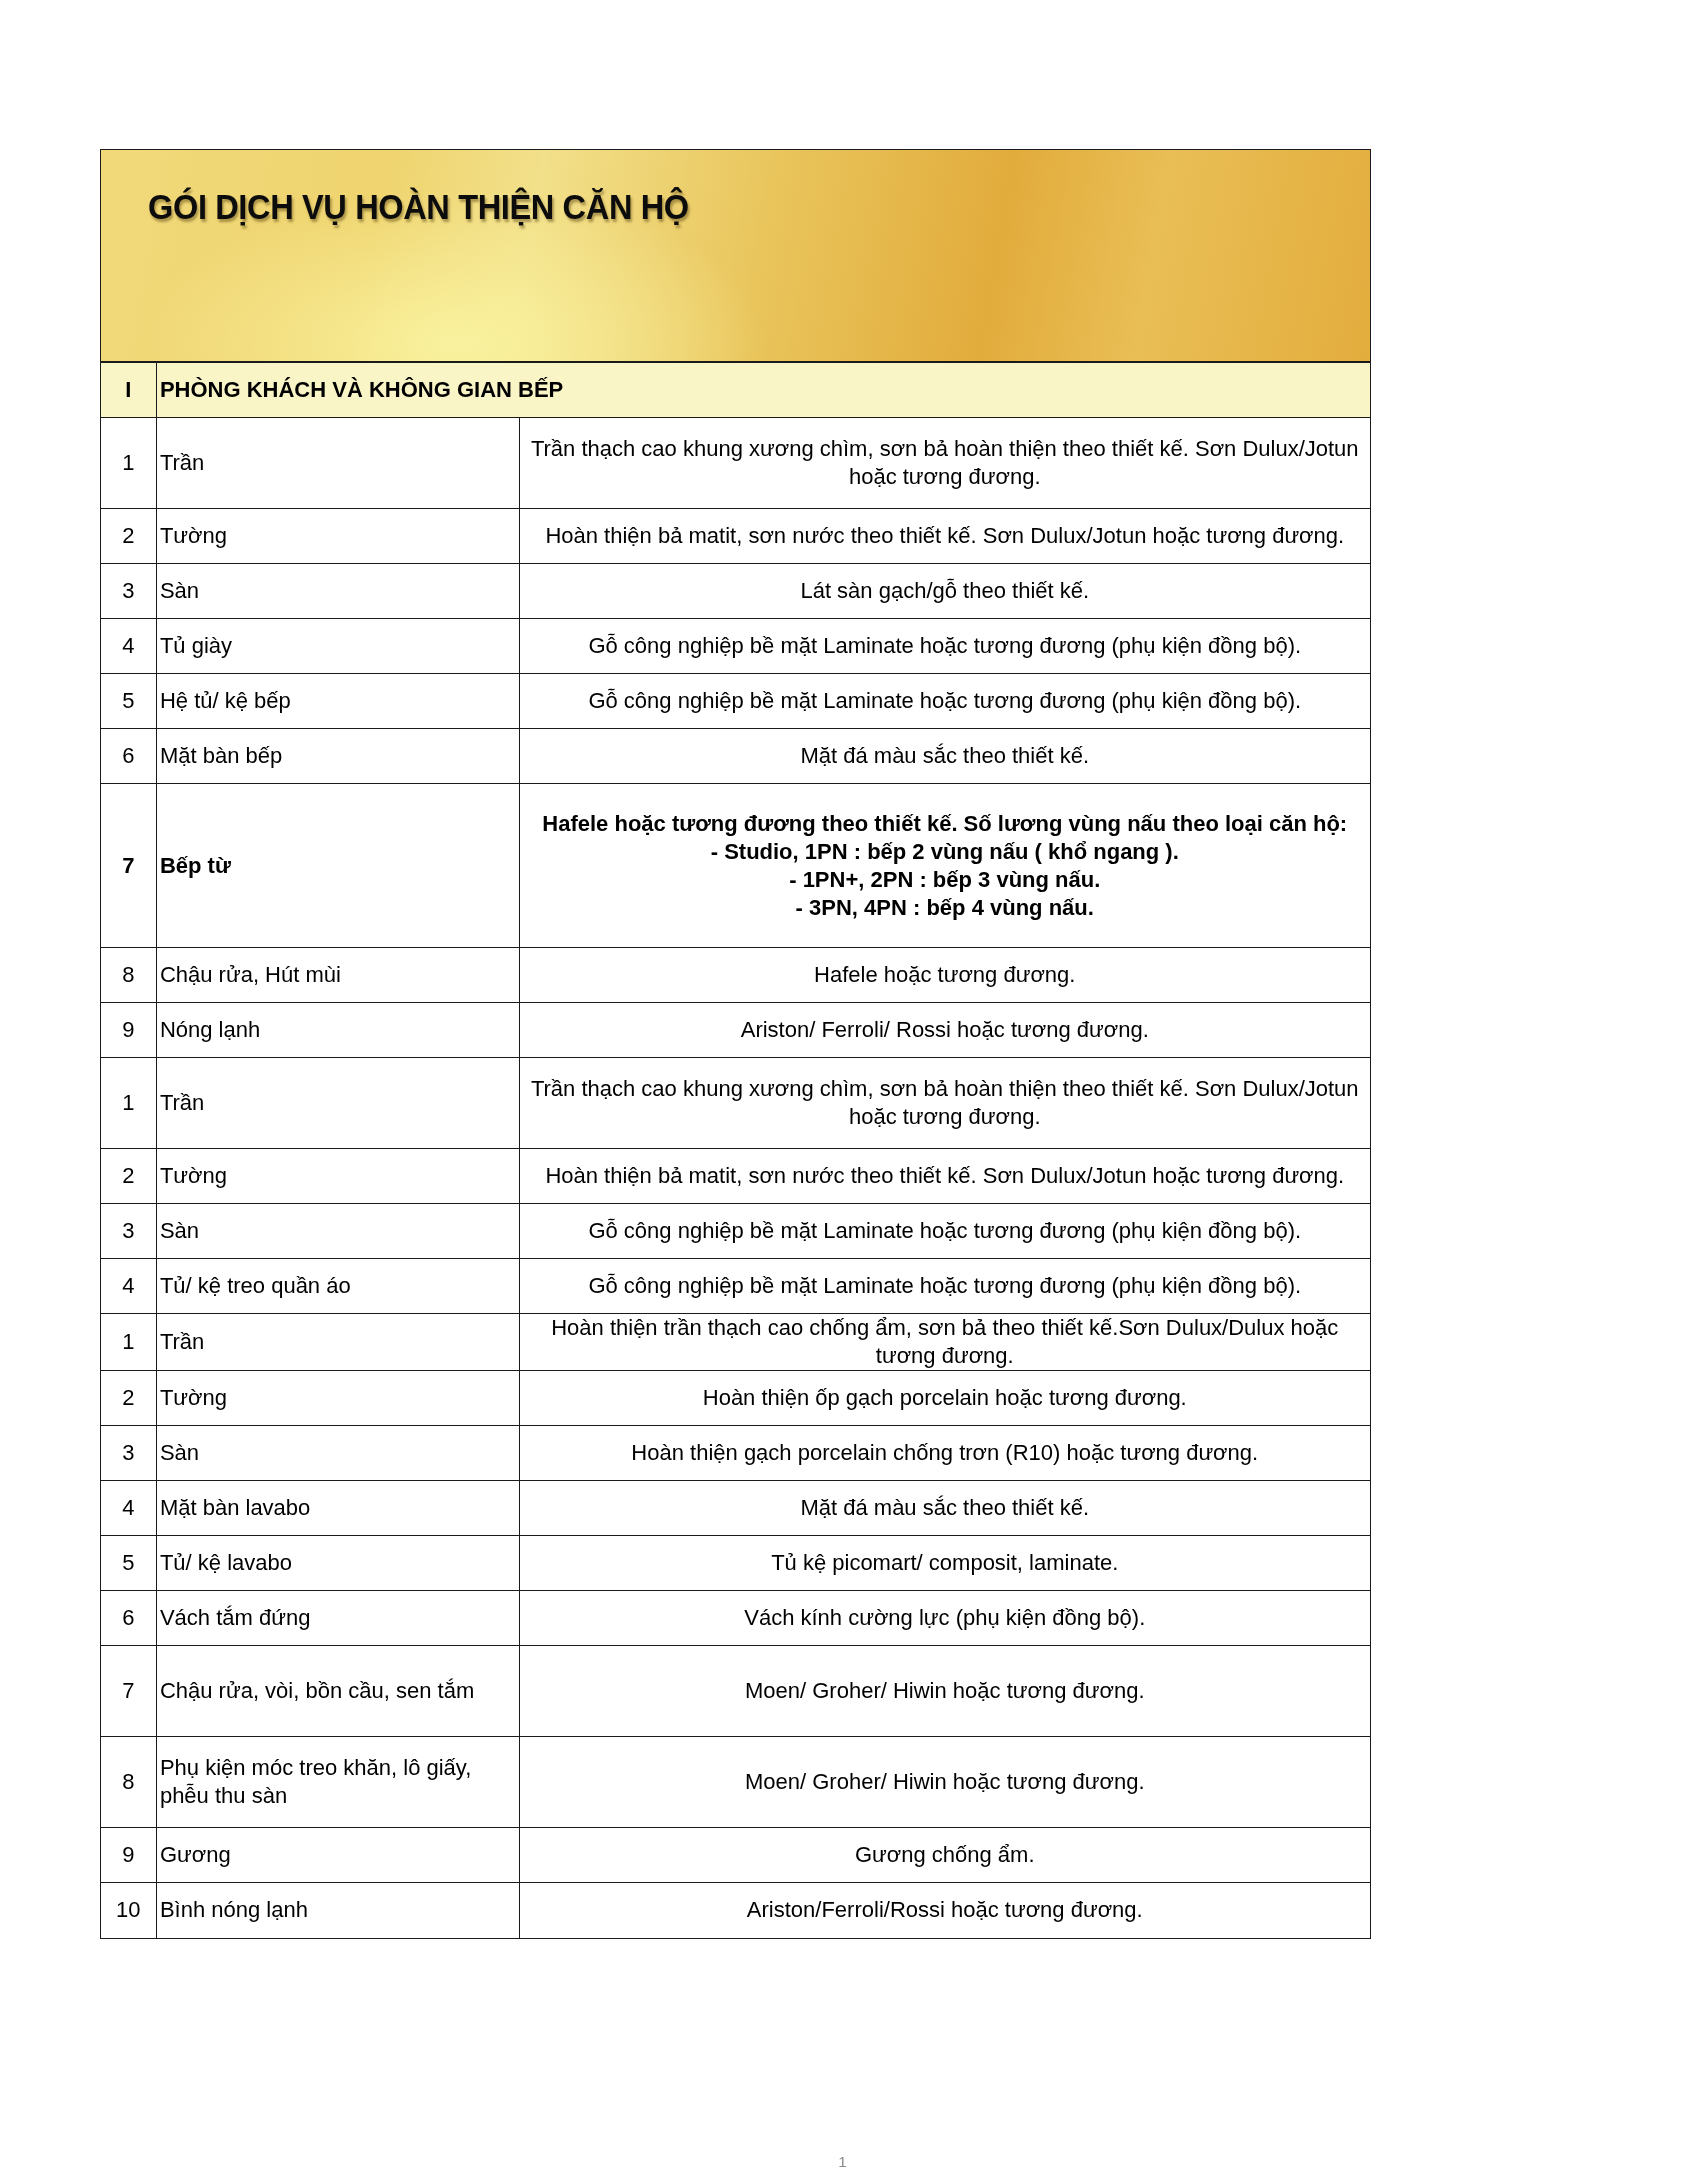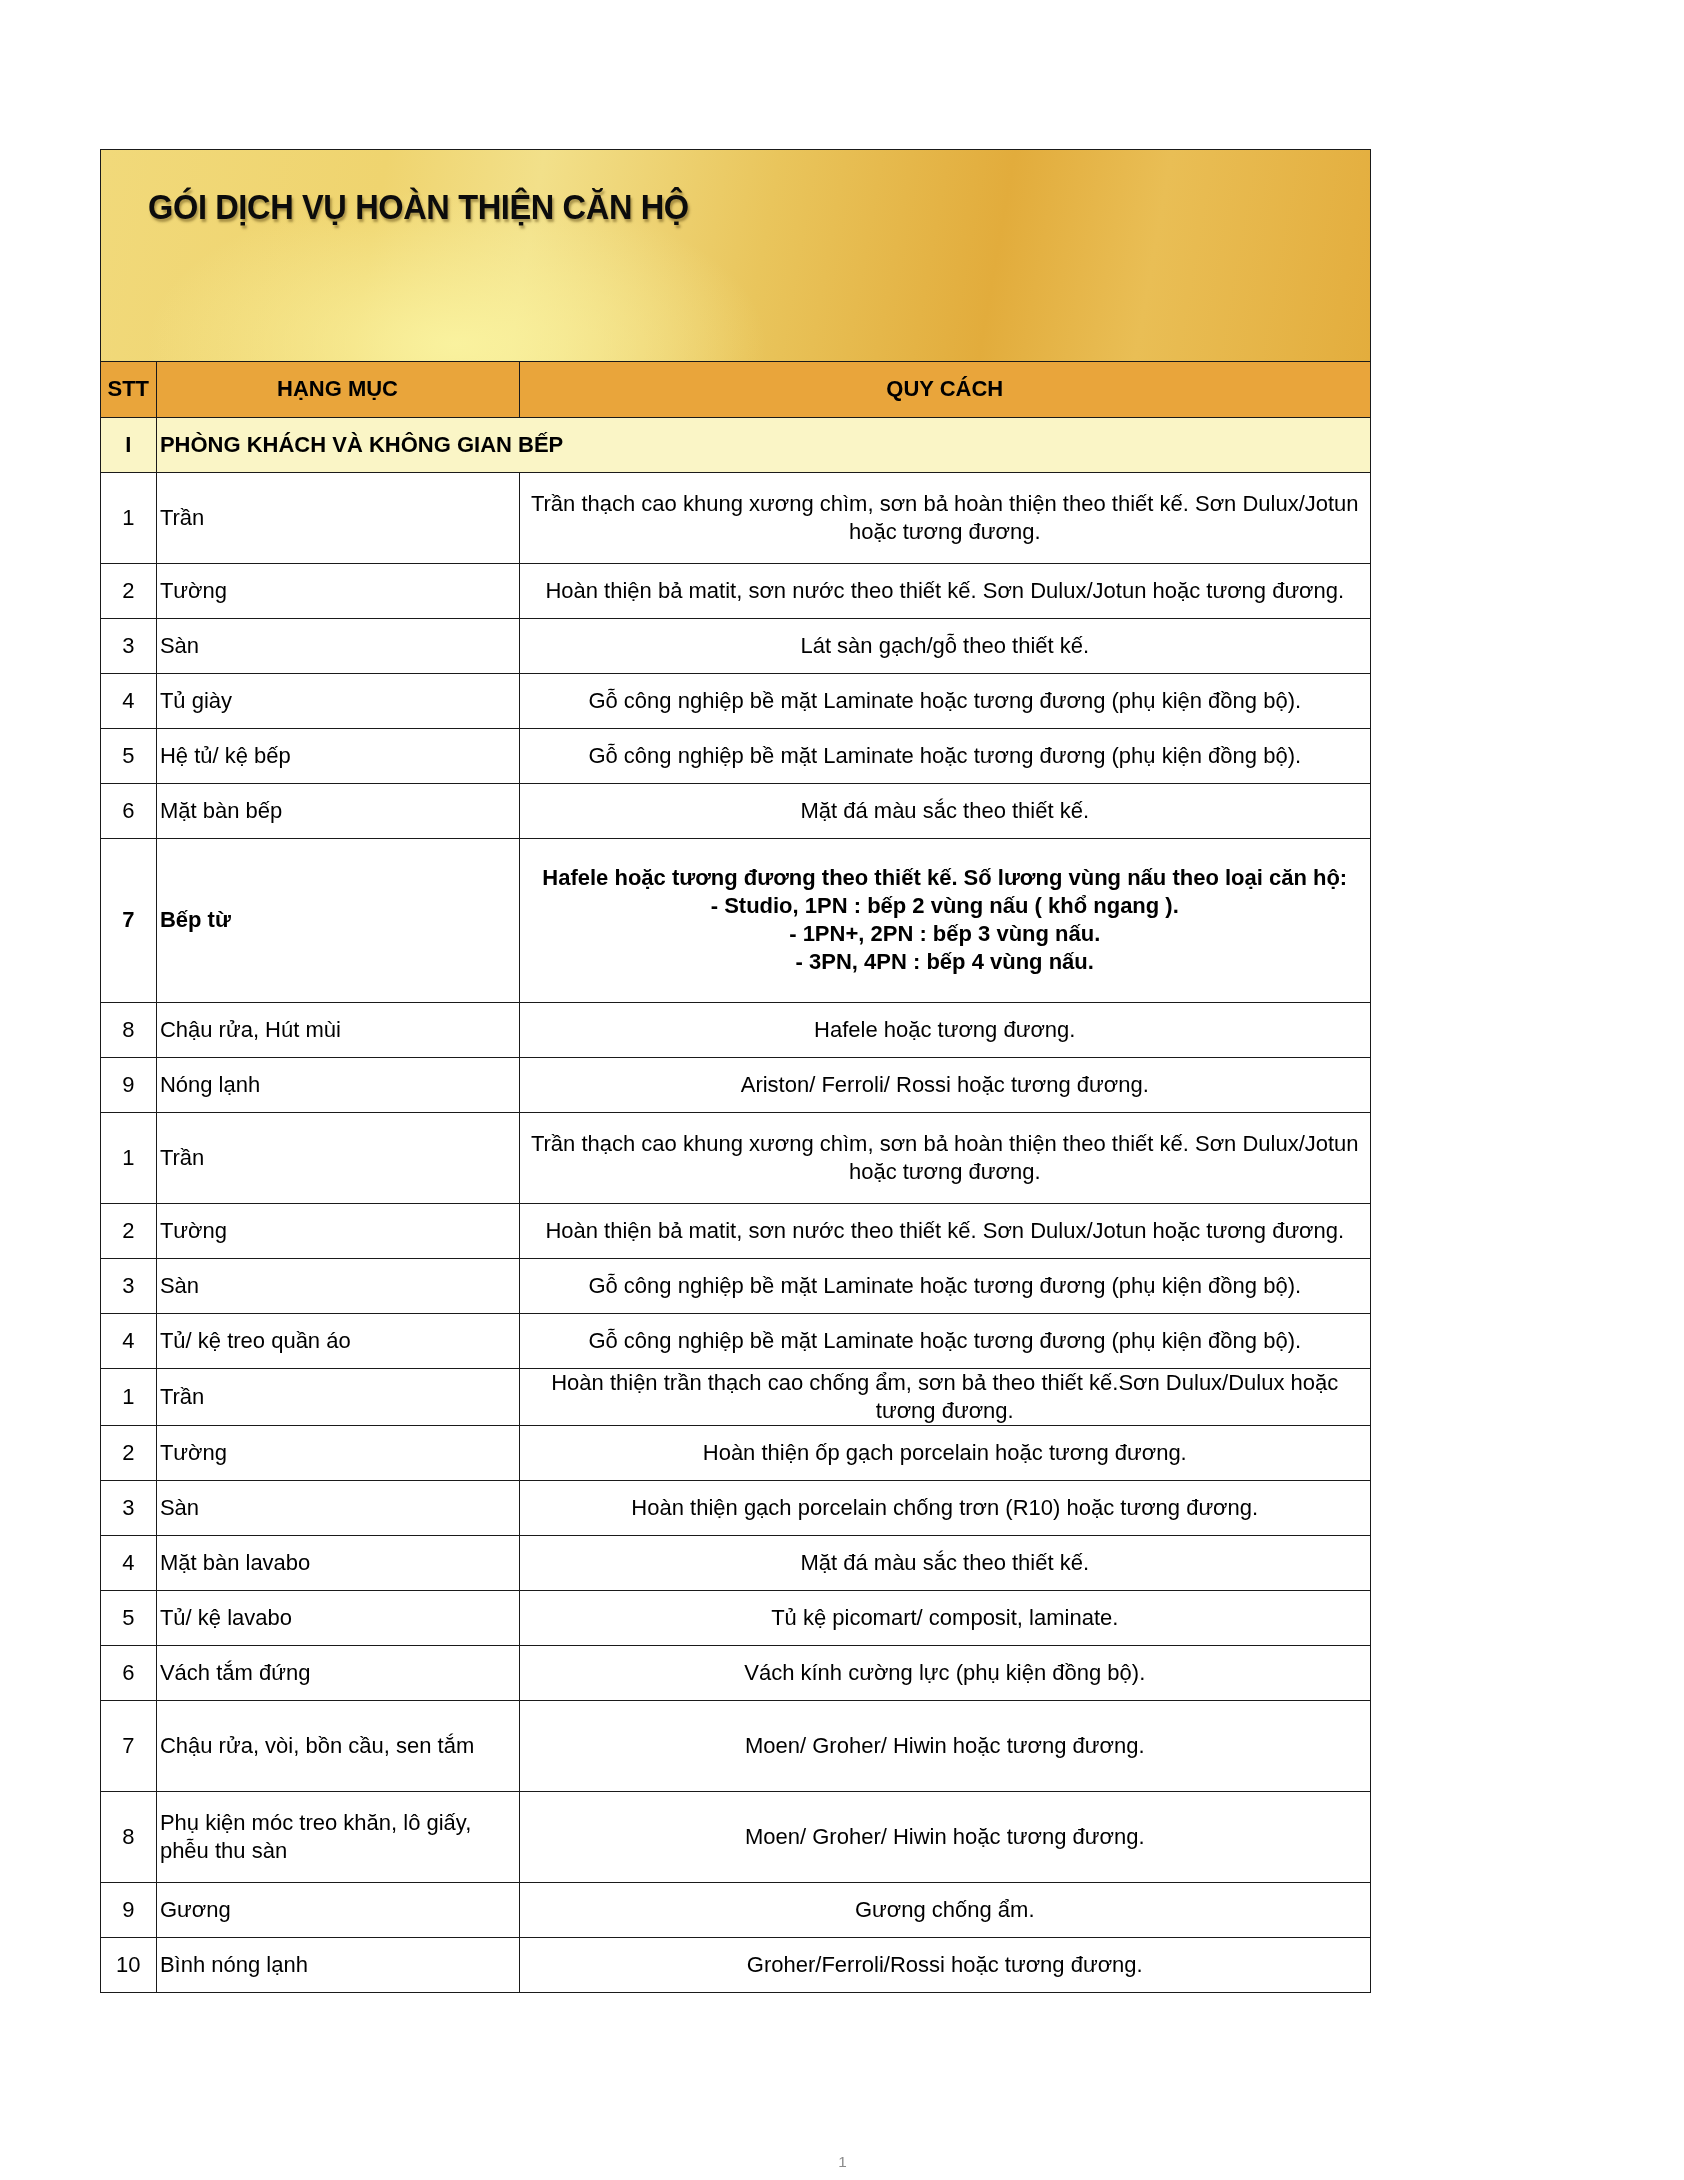--- a/index.html
+++ b/index.html
@@ -77,25 +77,20 @@
     <div class="banner-title">GÓI DỊCH VỤ HOÀN THIỆN CĂN HỘ</div>
   </div>
 
   <table>
     <colgroup>
         <col class="c-stt">
         <col class="c-item">
         <col>
       </colgroup>
     <tbody id="tbody">
-      <tr class="head">
-        <th>STT</th>
-        <th>HẠNG MỤC</th>
-        <th>QUY CÁCH</th>
-      </tr>
     <tr class="section">
           <td class="stt">I</td>
           <td colspan="2">PHÒNG KHÁCH VÀ KHÔNG GIAN BẾP</td>
         </tr>
         <tr class="item tall">
           <td class="stt">1</td>
           <td>Trần</td>
           <td class="spec">
             <span class="spec-line">Trần thạch cao khung xương chìm, sơn bả hoàn thiện theo thiết kế. Sơn Dulux/Jotun hoặc tương đương.</span>
           </td>
@@ -247,21 +242,21 @@
           <td class="stt">9</td>
           <td>Gương</td>
           <td class="spec">
             <span class="spec-line">Gương chống ẩm.</span>
           </td>
         </tr>
         <tr class="item">
           <td class="stt">10</td>
           <td>Bình nóng lạnh</td>
           <td class="spec">
-            <span class="spec-line">Groher/Ferroli/Rossi hoặc tương đương.</span>
+            <span class="spec-line">Ariston/Ferroli/Rossi hoặc tương đương.</span>
           </td>
         </tr>
       </tbody>
   </table>
 </div>
 
 <div class="page-number">1</div>
 
 
 </body></html>

